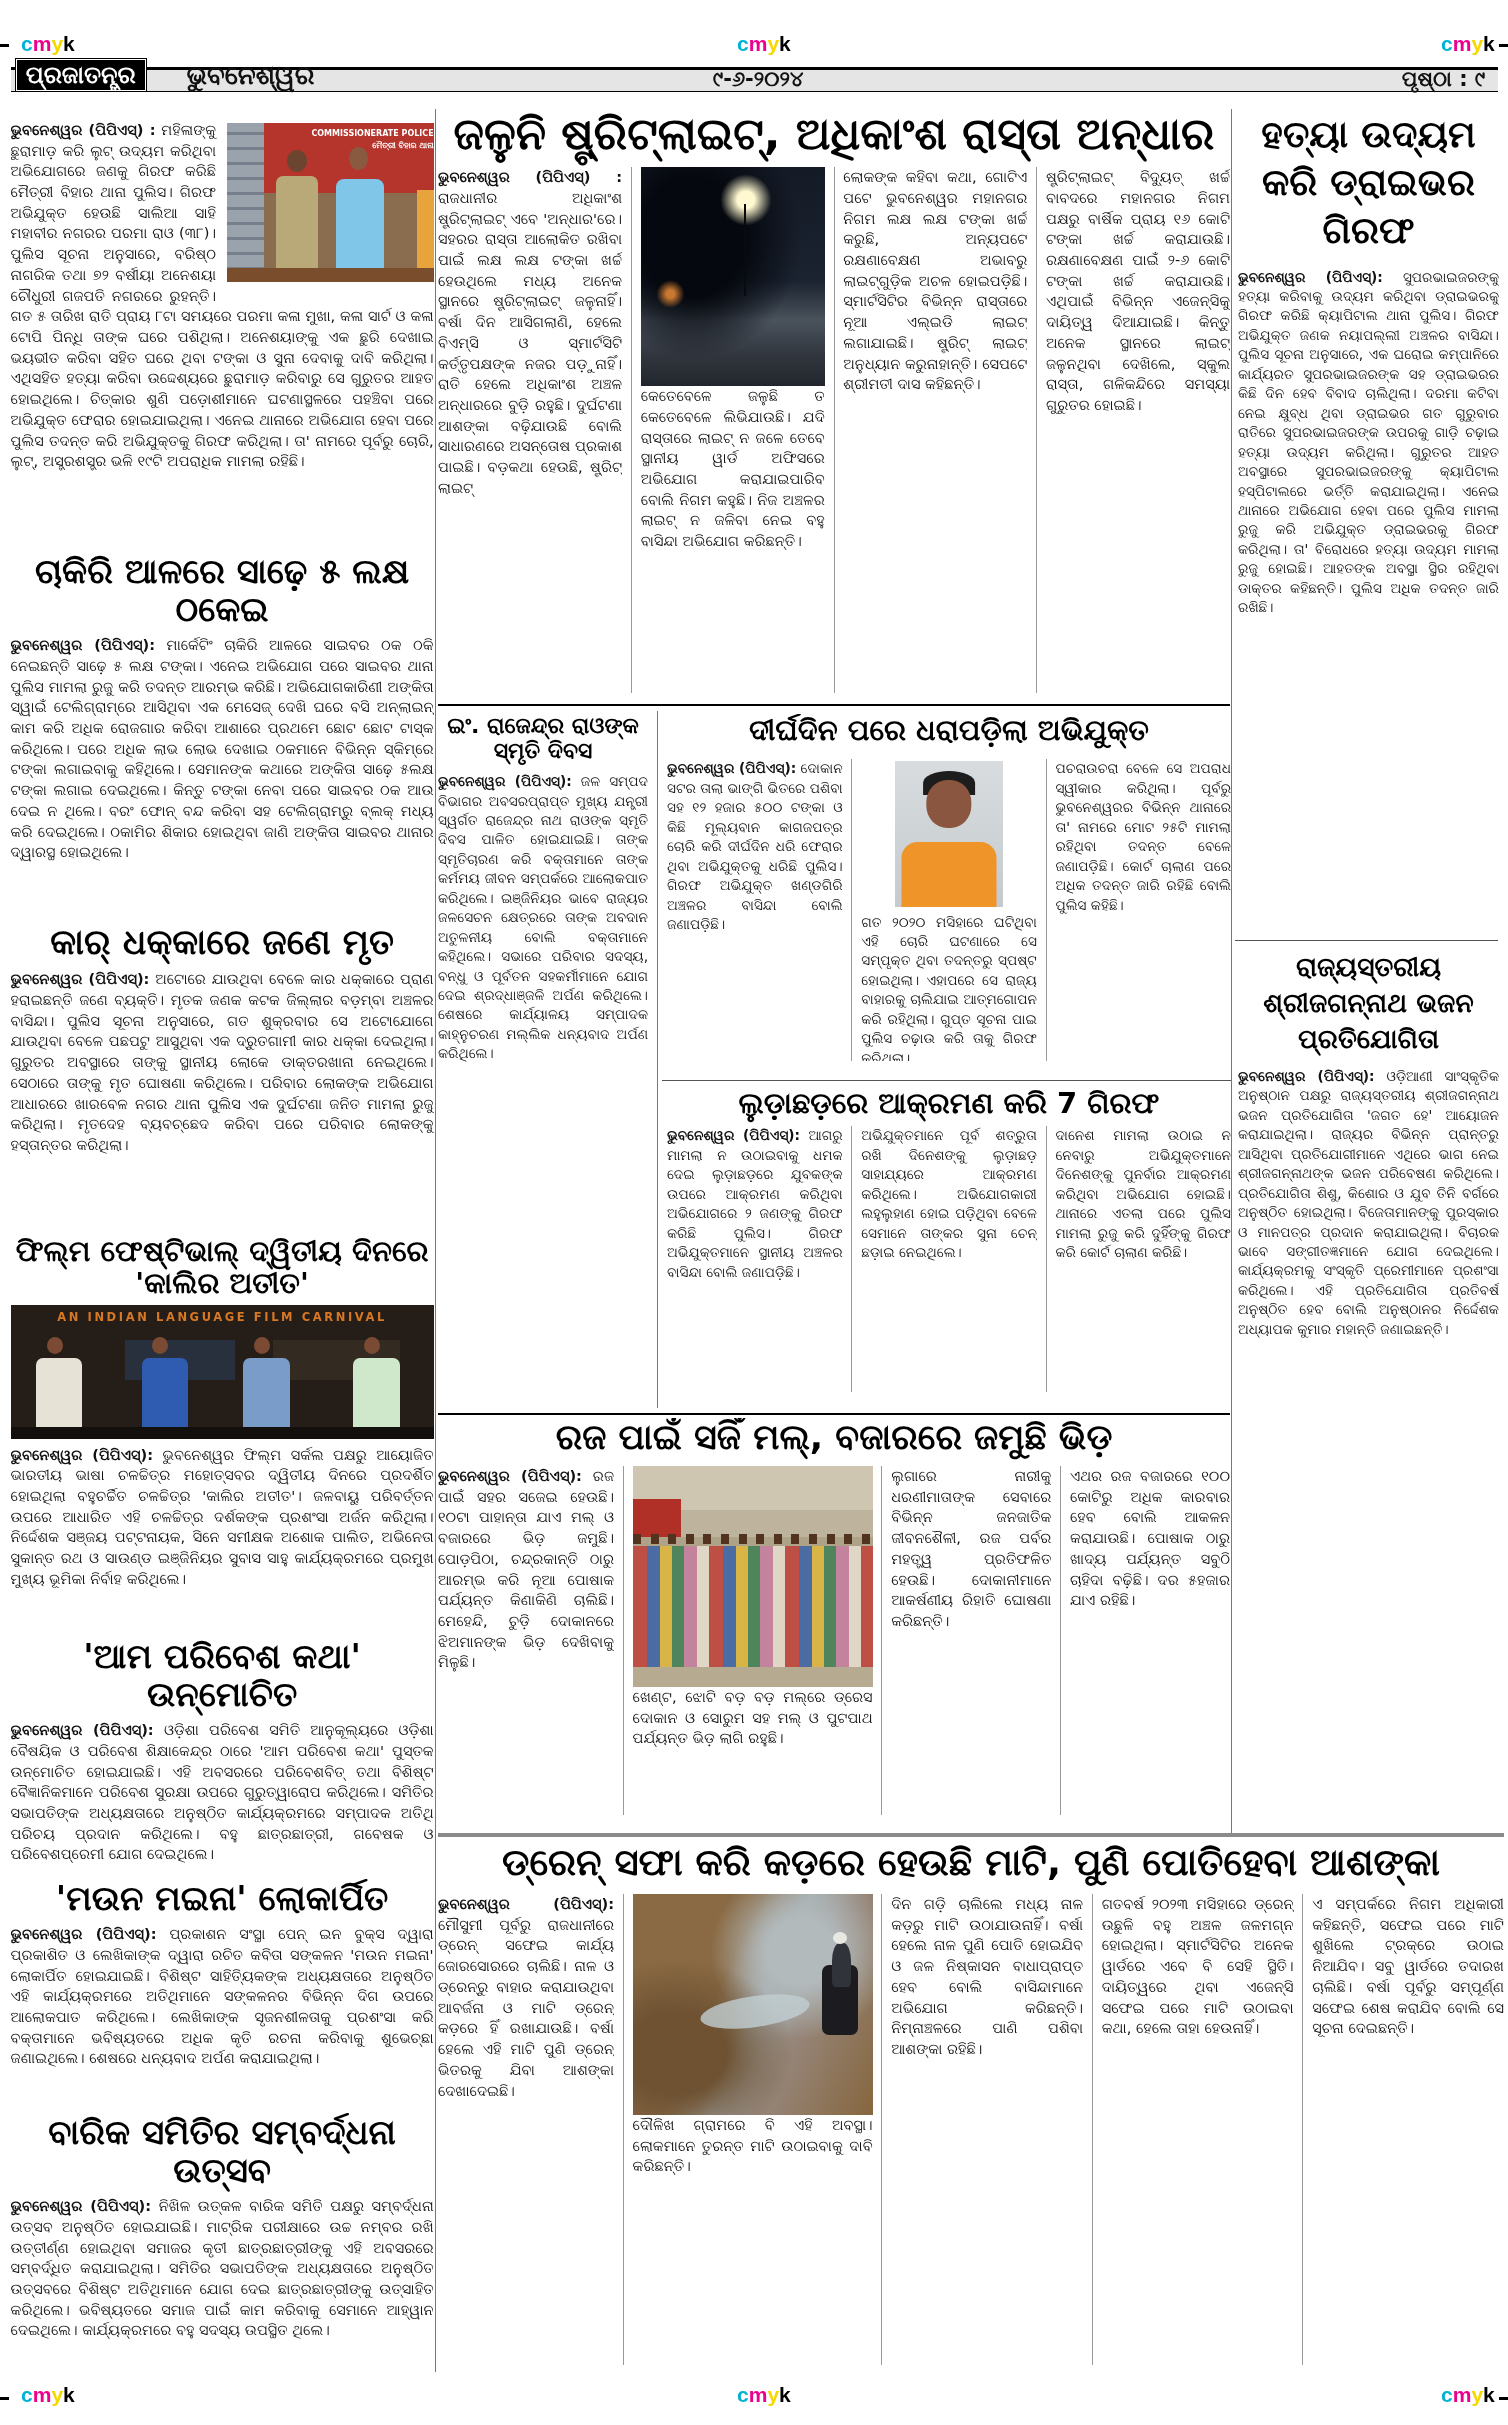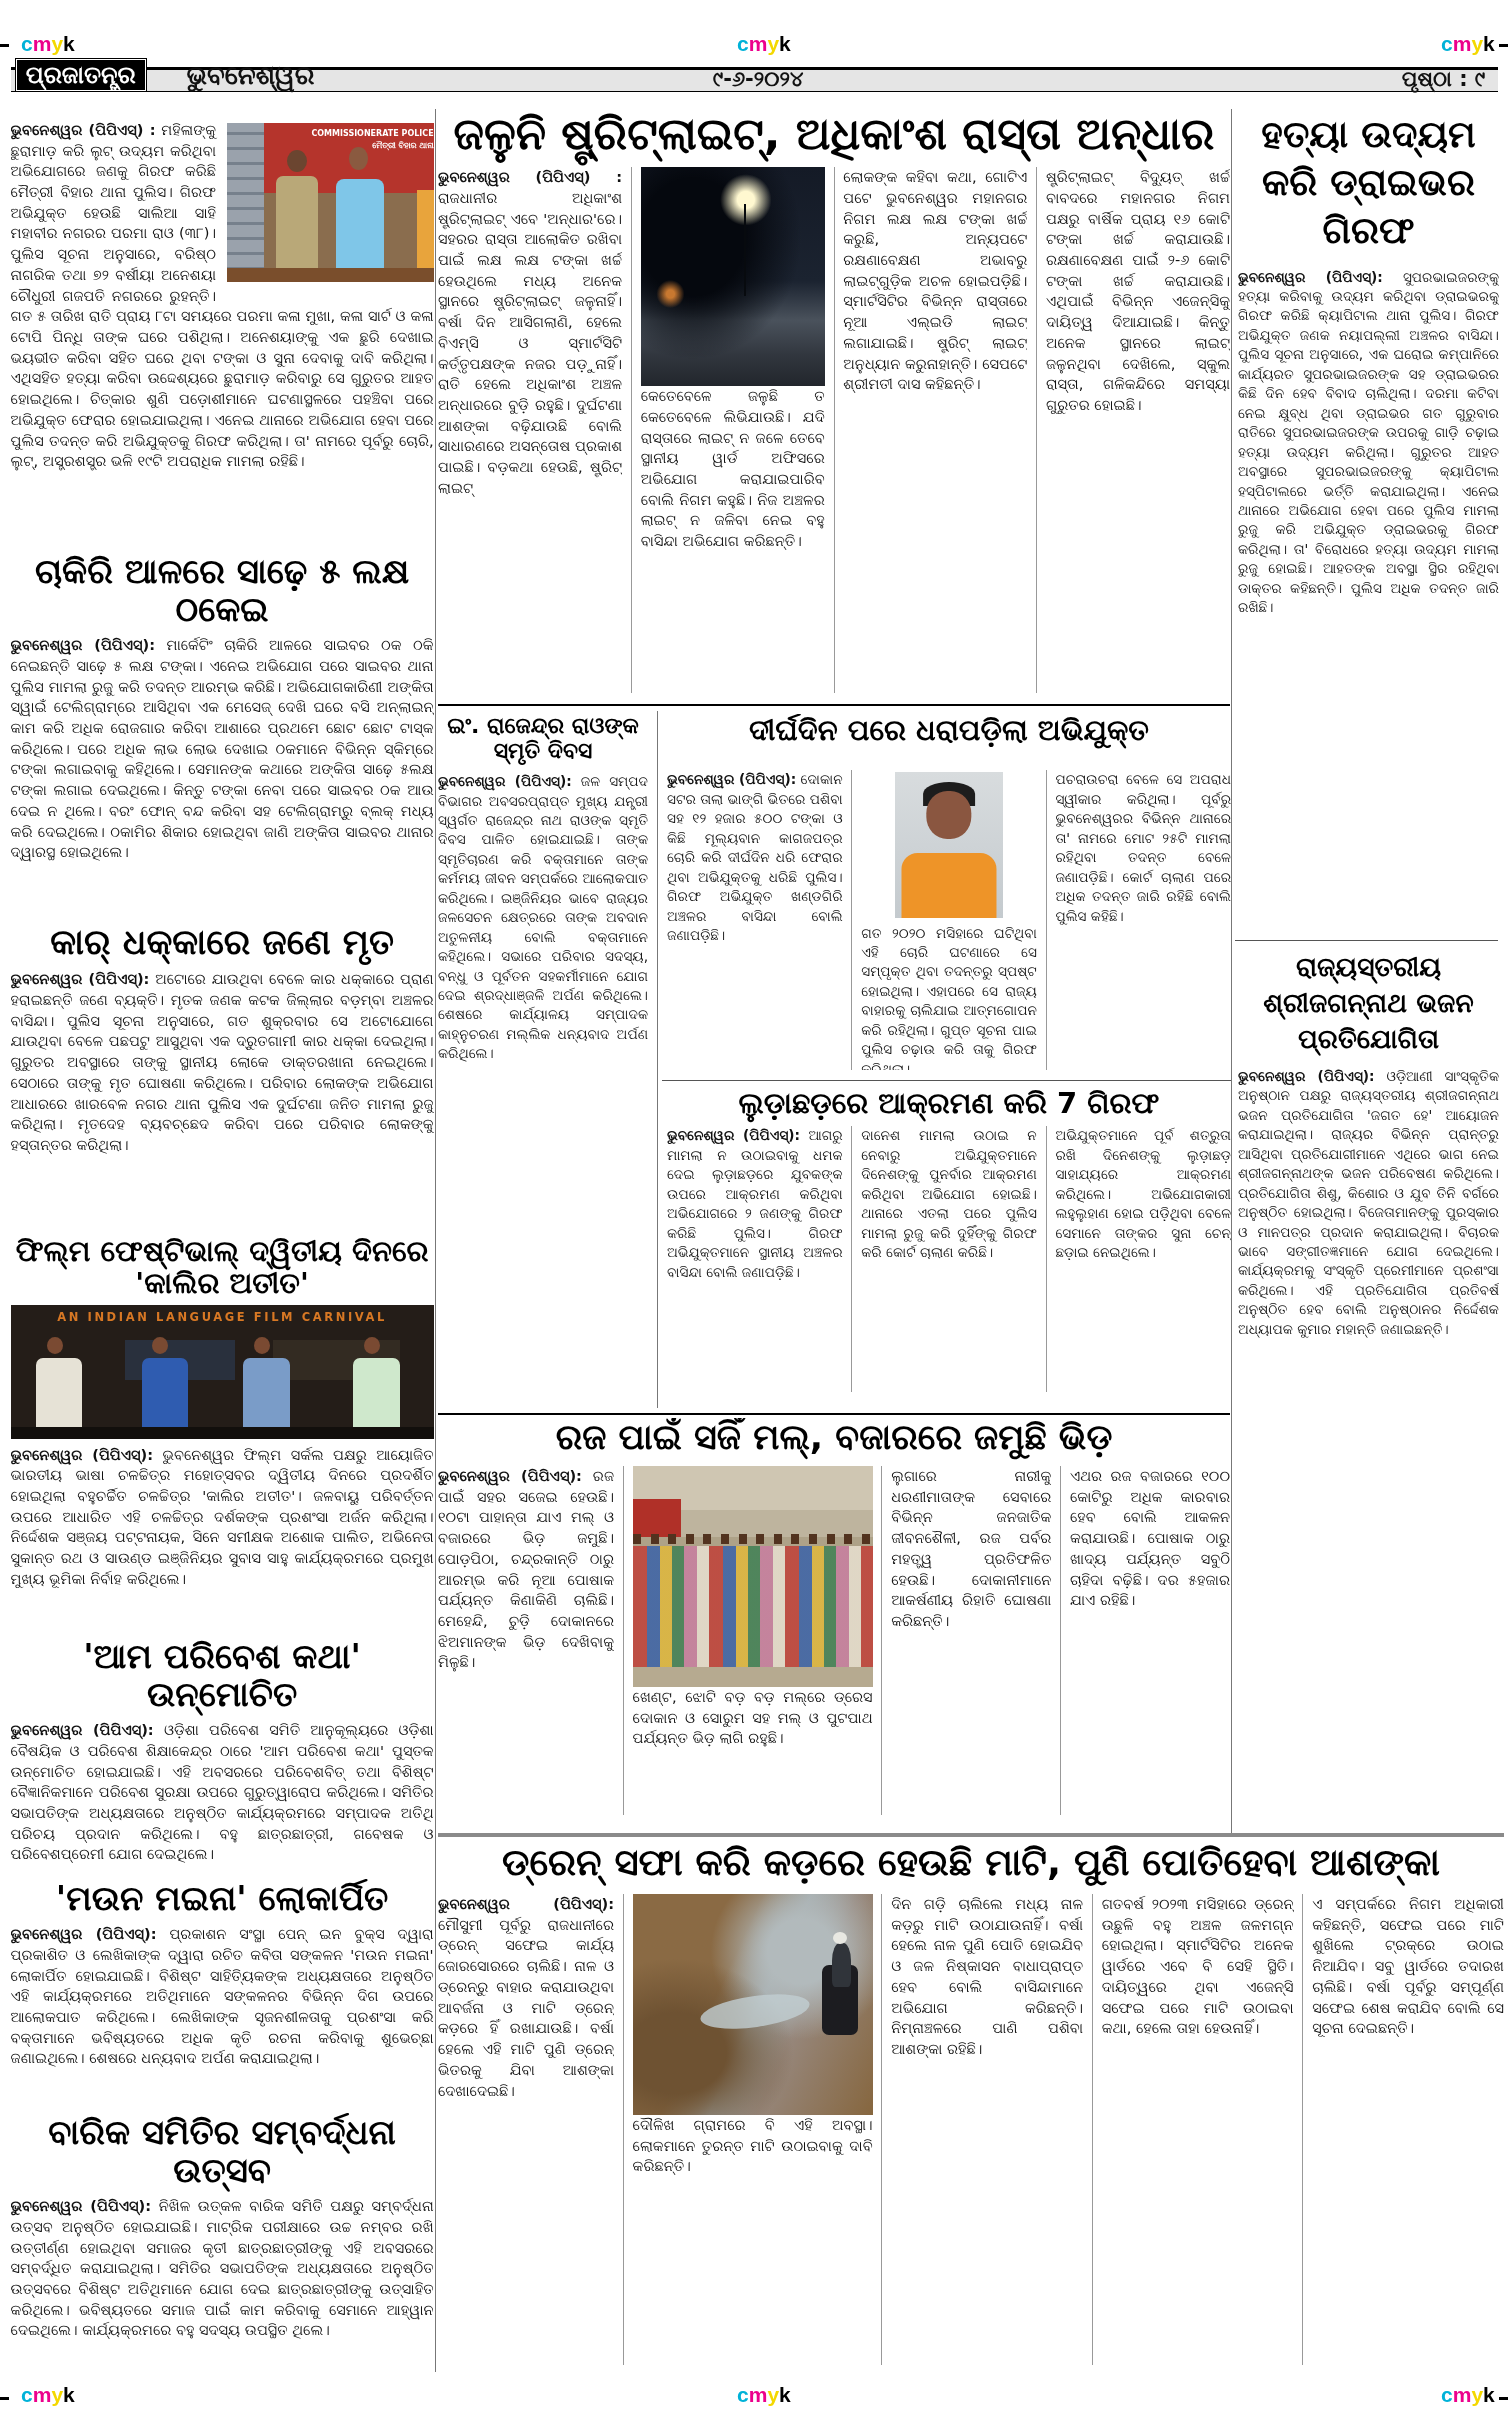--- a/index.html
+++ b/index.html
@@ -209,21 +209,21 @@
   <div class="article" style="left:438px;top:714px;width:210px;height:692px;">
     <div class="hl" style="font-size:22px;">ଇଂ. ରାଜେନ୍ଦ୍ର ରାଓଙ୍କ ସ୍ମୃତି ଦିବସ</div>
     <div class="body" style="margin-top:8.8px;height:617px;font-size:13.7px;">
       <b class="byl">ଭୁବନେଶ୍ୱର (ପିପିଏସ୍):</b>
       <span>ଜଳ ସମ୍ପଦ ବିଭାଗର ଅବସରପ୍ରାପ୍ତ ମୁଖ୍ୟ ଯନ୍ତ୍ରୀ ସ୍ୱର୍ଗତ ରାଜେନ୍ଦ୍ର ନାଥ ରାଓଙ୍କ ସ୍ମୃତି ଦିବସ ପାଳିତ ହୋଇଯାଇଛି। ତାଙ୍କ ସ୍ମୃତିଚାରଣ କରି ବକ୍ତାମାନେ ତାଙ୍କ କର୍ମମୟ ଜୀବନ ସମ୍ପର୍କରେ ଆଲୋକପାତ କରିଥିଲେ। ଇଞ୍ଜିନିୟର ଭାବେ ରାଜ୍ୟର ଜଳସେଚନ କ୍ଷେତ୍ରରେ ତାଙ୍କ ଅବଦାନ ଅତୁଳନୀୟ ବୋଲି ବକ୍ତାମାନେ କହିଥିଲେ। ସଭାରେ ପରିବାର ସଦସ୍ୟ, ବନ୍ଧୁ ଓ ପୂର୍ବତନ ସହକର୍ମୀମାନେ ଯୋଗ ଦେଇ ଶ୍ରଦ୍ଧାଞ୍ଜଳି ଅର୍ପଣ କରିଥିଲେ। ଶେଷରେ କାର୍ଯ୍ୟାଳୟ ସମ୍ପାଦକ କାହ୍ନୁଚରଣ ମଲ୍ଲିକ ଧନ୍ୟବାଦ ଅର୍ପଣ କରିଥିଲେ।</span>
     </div>
   </div>
 
   <div class="article" style="left:667px;top:714px;width:564px;height:356px;">
     <div class="hl" style="font-size:29px;">ଦୀର୍ଘଦିନ ପରେ ଧରାପଡ଼ିଲା ଅଭିଯୁକ୍ତ</div>
-    <div class="cols" style="margin-top:24px;height:302px;">
+    <div class="cols" style="margin-top:13px;height:302px;">
       <div class="col body" style="flex:1;font-size:13.7px;">
         <b class="byl">ଭୁବନେଶ୍ୱର (ପିପିଏସ୍):</b>
         <span>ଦୋକାନ ସଟର ତାଲା ଭାଙ୍ଗି ଭିତରେ ପଶିବା ସହ ୧୨ ହଜାର ୫୦୦ ଟଙ୍କା ଓ କିଛି ମୂଲ୍ୟବାନ କାଗଜପତ୍ର ଚୋରି କରି ଦୀର୍ଘଦିନ ଧରି ଫେରାର ଥିବା ଅଭିଯୁକ୍ତକୁ ଧରିଛି ପୁଲିସ। ଗିରଫ ଅଭିଯୁକ୍ତ ଖଣ୍ଡଗିରି ଅଞ୍ଚଳର ବାସିନ୍ଦା ବୋଲି ଜଣାପଡ଼ିଛି।</span>
       </div>
       <div class="col body" style="flex:1;font-size:13.7px;">
         <div class="photo photo-portrait">
           <div class="po-hair"></div>
           <div class="po-head"></div>
           <div class="po-body"></div>
         </div>
@@ -236,24 +236,24 @@
   </div>
 
   <div class="article" style="left:667px;top:1087px;width:564px;height:321px;">
     <div class="hl" style="font-size:29px;">ଲୁଡ଼ାଛଡ଼ରେ ଆକ୍ରମଣ କରି 7 ଗିରଫ</div>
     <div class="cols" style="margin-top:7px;height:266px;">
       <div class="col body" style="flex:1;font-size:13.7px;">
         <b class="byl">ଭୁବନେଶ୍ୱର (ପିପିଏସ୍):</b>
         <span>ଆଗରୁ ମାମଲା ନ ଉଠାଇବାକୁ ଧମକ ଦେଇ ଲୁଡ଼ାଛଡ଼ରେ ଯୁବକଙ୍କ ଉପରେ ଆକ୍ରମଣ କରିଥିବା ଅଭିଯୋଗରେ ୨ ଜଣଙ୍କୁ ଗିରଫ କରିଛି ପୁଲିସ। ଗିରଫ ଅଭିଯୁକ୍ତମାନେ ସ୍ଥାନୀୟ ଅଞ୍ଚଳର ବାସିନ୍ଦା ବୋଲି ଜଣାପଡ଼ିଛି।</span>
       </div>
       <div class="col body" style="flex:1;font-size:13.7px;">
+        <span>ଅଭିଯୁକ୍ତମାନେ ପୂର୍ବ ଶତ୍ରୁତା ରଖି ଦିନେଶଙ୍କୁ ଲୁଡ଼ାଛଡ଼ ସାହାଯ୍ୟରେ ଆକ୍ରମଣ କରିଥିଲେ। ଅଭିଯୋଗକାରୀ ଲହୁଲୁହାଣ ହୋଇ ପଡ଼ିଥିବା ବେଳେ ସେମାନେ ତାଙ୍କର ସୁନା ଚେନ୍ ଛଡ଼ାଇ ନେଇଥିଲେ।</span>
+      </div>
+      <div class="col body" style="flex:1;font-size:13.7px;">
         <span>ଦାନେଶ ମାମଲା ଉଠାଇ ନ ନେବାରୁ ଅଭିଯୁକ୍ତମାନେ ଦିନେଶଙ୍କୁ ପୁନର୍ବାର ଆକ୍ରମଣ କରିଥିବା ଅଭିଯୋଗ ହୋଇଛି। ଥାନାରେ ଏତଲା ପରେ ପୁଲିସ ମାମଲା ରୁଜୁ କରି ଦୁହିଁଙ୍କୁ ଗିରଫ କରି କୋର୍ଟ ଚାଲାଣ କରିଛି।</span>
-      </div>
-      <div class="col body" style="flex:1;font-size:13.7px;">
-        <span>ଅଭିଯୁକ୍ତମାନେ ପୂର୍ବ ଶତ୍ରୁତା ରଖି ଦିନେଶଙ୍କୁ ଲୁଡ଼ାଛଡ଼ ସାହାଯ୍ୟରେ ଆକ୍ରମଣ କରିଥିଲେ। ଅଭିଯୋଗକାରୀ ଲହୁଲୁହାଣ ହୋଇ ପଡ଼ିଥିବା ବେଳେ ସେମାନେ ତାଙ୍କର ସୁନା ଚେନ୍ ଛଡ଼ାଇ ନେଇଥିଲେ।</span>
       </div>
     </div>
   </div>
 
   <div class="article" style="left:438px;top:1418px;width:792px;height:411px;">
     <div class="hl" style="font-size:35px;">ରଜ ପାଇଁ ସଜିଁ ମଲ୍, ବଜାରରେ ଜମୁଛି ଭିଡ଼</div>
     <div class="cols" style="margin-top:8.8px;height:349px;">
       <div class="col body" style="flex:0 0 176px;">
         <b class="byl">ଭୁବନେଶ୍ୱର (ପିପିଏସ୍):</b>
         <span>ରଜ ପାଇଁ ସହର ସଜେଇ ହେଉଛି। ୧୦ଟା ପାହାନ୍ତା ଯାଏ ମଲ୍ ଓ ବଜାରରେ ଭିଡ଼ ଜମୁଛି। ପୋଡ଼ପିଠା, ଚନ୍ଦ୍ରକାନ୍ତି ଠାରୁ ଆରମ୍ଭ କରି ନୂଆ ପୋଷାକ ପର୍ଯ୍ୟନ୍ତ କିଣାକିଣି ଚାଲିଛି। ମେହେନ୍ଦି, ଚୁଡ଼ି ଦୋକାନରେ ଝିଅମାନଙ୍କ ଭିଡ଼ ଦେଖିବାକୁ ମିଳୁଛି।</span>

